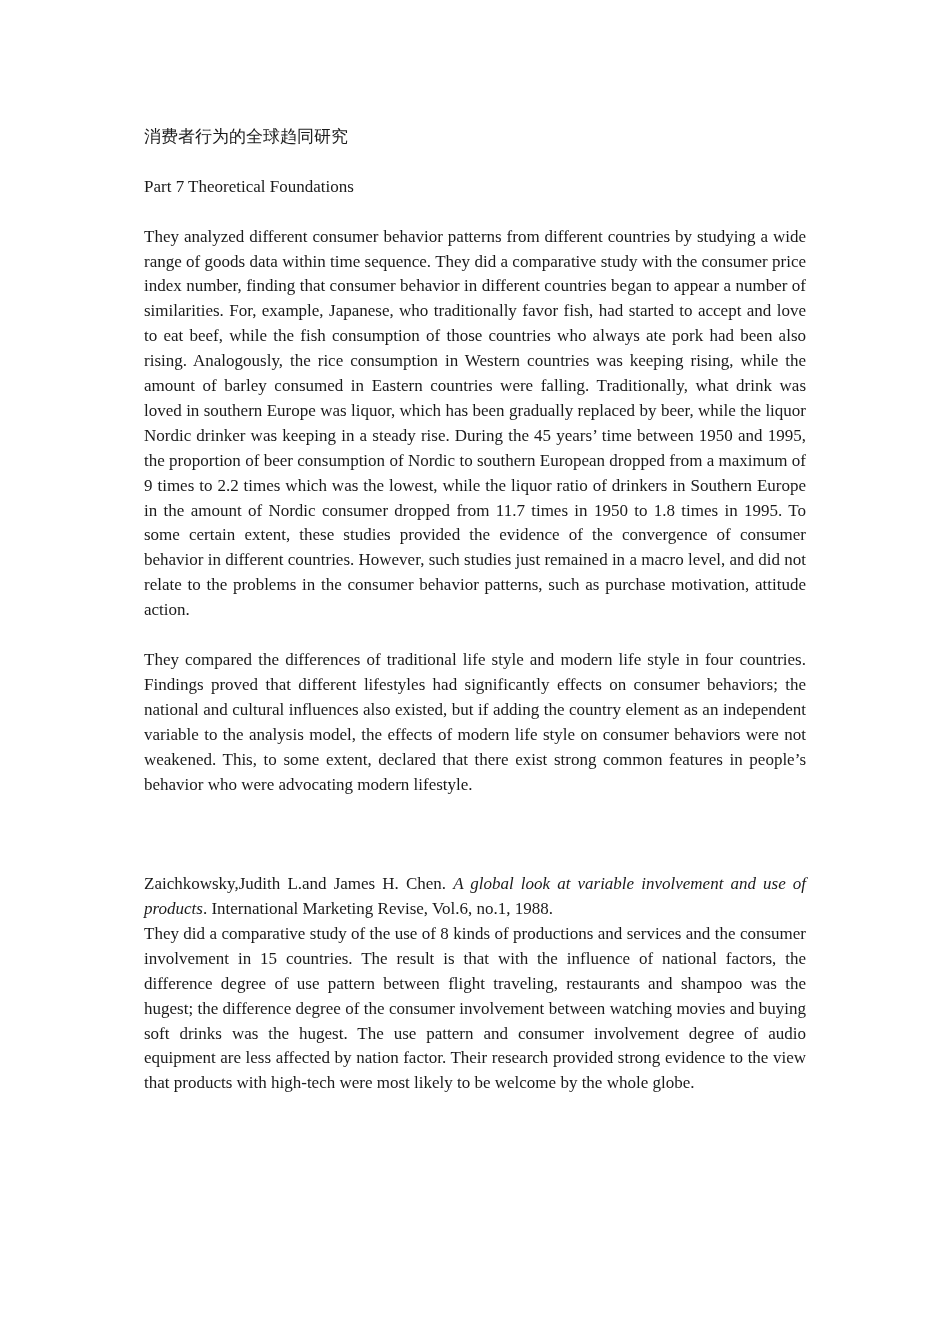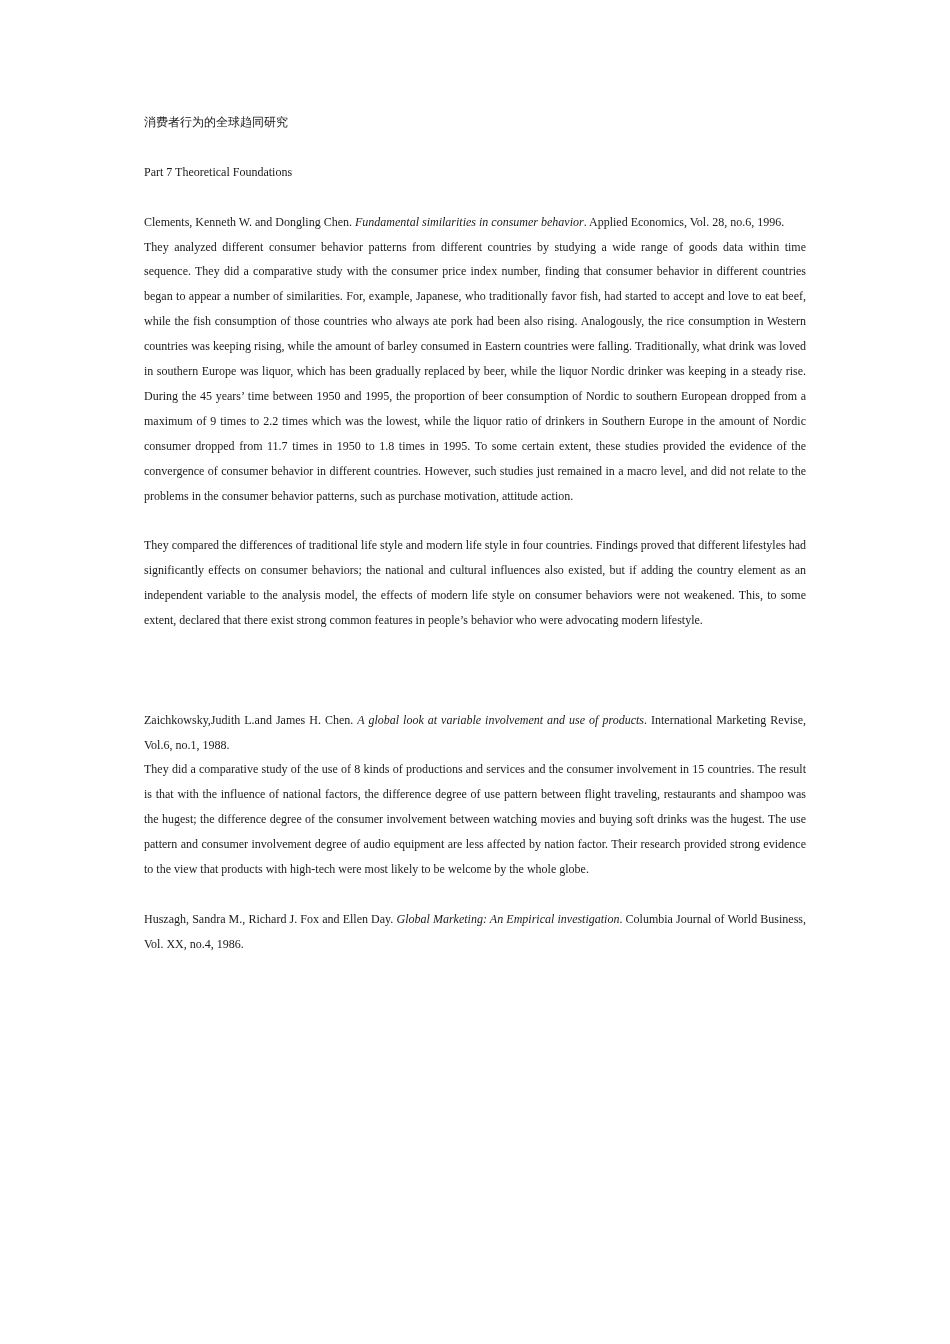--- a/index.html
+++ b/index.html
@@ -11,49 +11,47 @@
       width: 950px;
       height: 1344px;
       position: relative;
       overflow: hidden;
       font-family: "Liberation Serif", "DejaVu Serif", serif;
       color: #1a1a1a;
     }
     .page {
       position: absolute;
       left: 144px;
-      top: 110px;
+      top: 125px;
       width: 662px;
-      font-size: 12px;
+      font-size: 17px;
       line-height: 24.9px;
     }
     .line { display: block; white-space: nowrap; }
     .para {
       display: block;
       text-align: justify;
     }
     .blank { display: block; height: 24.9px; }
     .blank2 { display: block; height: 49.8px; }
     em { font-style: italic; }
   </style>
 </head>
 <body>
 
 <div class="page">
   <span class="line">消费者行为的全球趋同研究</span>
   <span class="blank"></span>
   <span class="line">Part 7 Theoretical Foundations</span>
   <span class="blank"></span>
 
-  <span class="para"><span>Clements, Kenneth W. and Dongling Chen. </span><em>Fundamental similarities in consumer behavior</em><span>. Applied Economics, Vol. 28, no.6, 1996.</span></span>
   <span class="para">They analyzed different consumer behavior patterns from different countries by studying a wide range of goods data within time sequence. They did a comparative study with the consumer price index number, finding that consumer behavior in different countries began to appear a number of similarities. For, example, Japanese, who traditionally favor fish, had started to accept and love to eat beef, while the fish consumption of those countries who always ate pork had been also rising. Analogously, the rice consumption in Western countries was keeping rising, while the amount of barley consumed in Eastern countries were falling. Traditionally, what drink was loved in southern Europe was liquor, which has been gradually replaced by beer, while the liquor Nordic drinker was keeping in a steady rise. During the 45 years’ time between 1950 and 1995, the proportion of beer consumption of Nordic to southern European dropped from a maximum of 9 times to 2.2 times which was the lowest, while the liquor ratio of drinkers in Southern Europe in the amount of Nordic consumer dropped from 11.7 times in 1950 to 1.8 times in 1995. To some certain extent, these studies provided the evidence of the convergence of consumer behavior in different countries. However, such studies just remained in a macro level, and did not relate to the problems in the consumer behavior patterns, such as purchase motivation, attitude action.</span>
   <span class="blank"></span>
 
   <span class="para">They compared the differences of traditional life style and modern life style in four countries. Findings proved that different lifestyles had significantly effects on consumer behaviors; the national and cultural influences also existed, but if adding the country element as an independent variable to the analysis model, the effects of modern life style on consumer behaviors were not weakened. This, to some extent, declared that there exist strong common features in people’s behavior who were advocating modern lifestyle.</span>
   <span class="blank2"></span>
   <span class="blank"></span>
 
   <span class="para"><span>Zaichkowsky,Judith L.and James H. Chen. </span><em>A global look at variable involvement and use of products</em><span>. International Marketing Revise, Vol.6, no.1, 1988.</span></span>
   <span class="para">They did a comparative study of the use of 8 kinds of productions and services and the consumer involvement in 15 countries. The result is that with the influence of national factors, the difference degree of use pattern between flight traveling, restaurants and shampoo was the hugest; the difference degree of the consumer involvement between watching movies and buying soft drinks was the hugest. The use pattern and consumer involvement degree of audio equipment are less affected by nation factor. Their research provided strong evidence to the view that products with high-tech were most likely to be welcome by the whole globe.</span>
   <span class="blank"></span>
 
-  <span class="para"><span>Huszagh, Sandra M., Richard J. Fox and Ellen Day. </span><em>Global Marketing: An Empirical investigation</em><span>. Columbia Journal of World Business, Vol. XX, no.4, 1986.</span></span>
 </div>
 
 </body></html>

